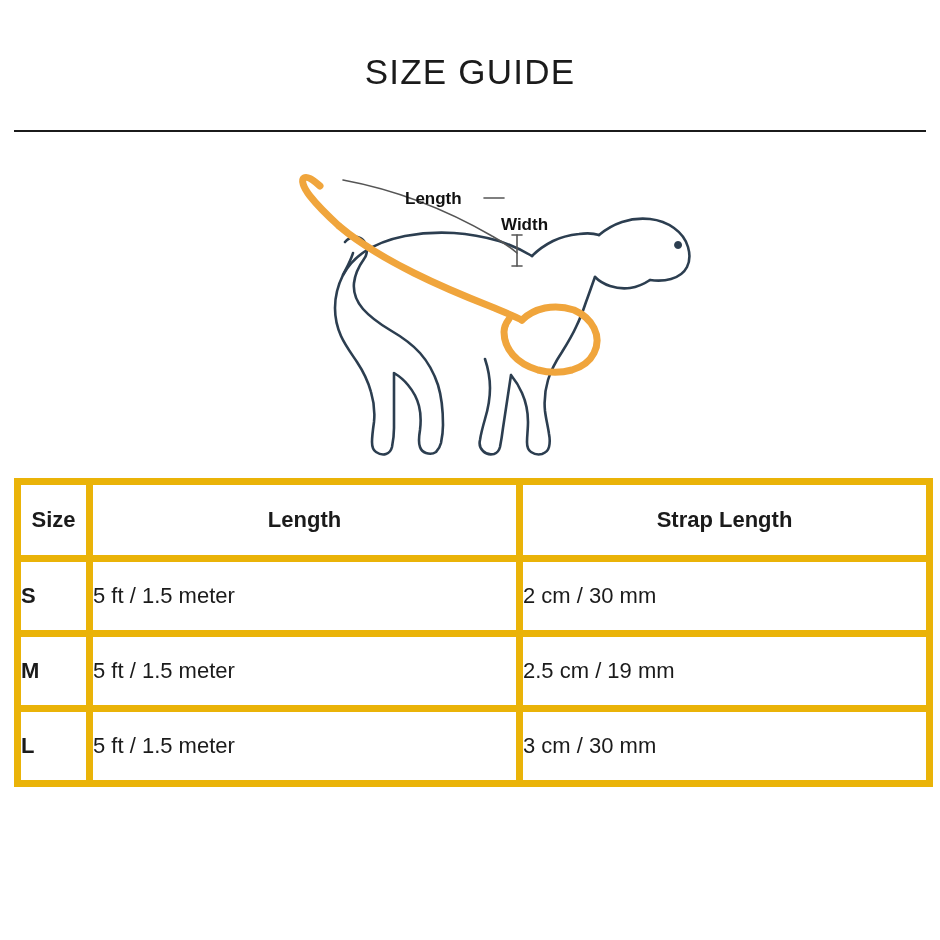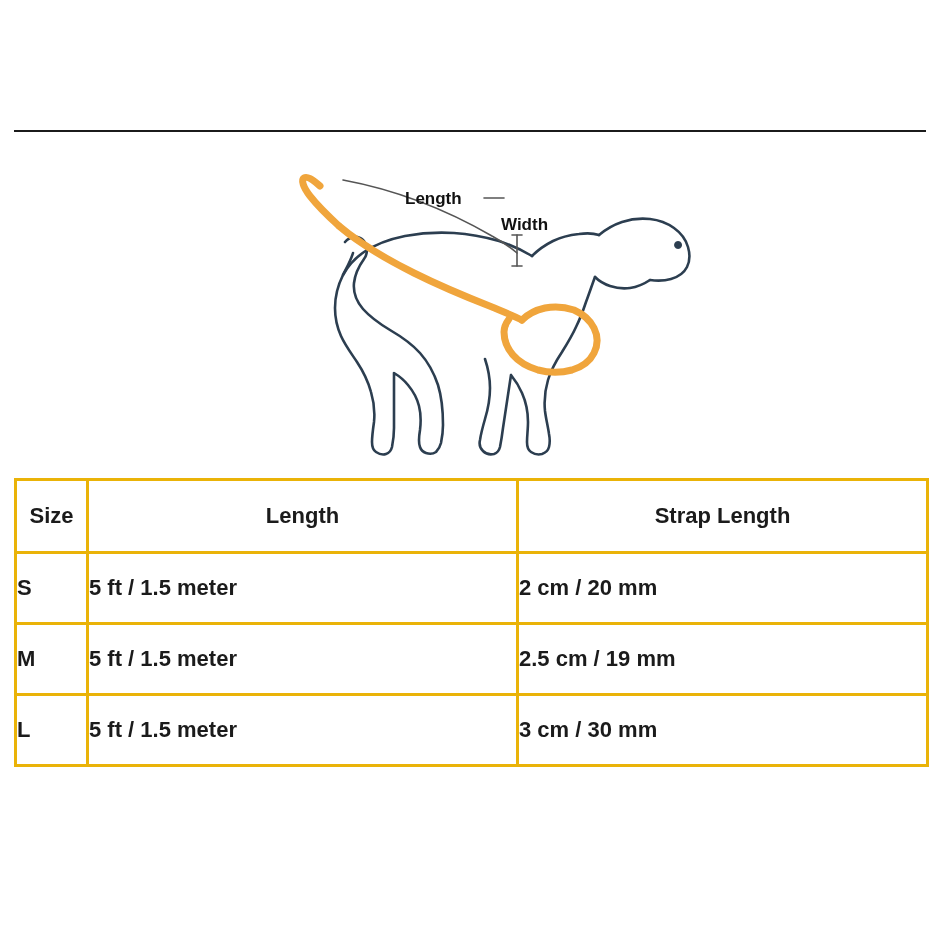--- a/index.html
+++ b/index.html
@@ -58,47 +58,48 @@
   table.size-table {
     position: absolute;
     top: 478px;
     left: 14px;
     width: 912px;
     border-collapse: collapse;
     table-layout: fixed;
   }
   table.size-table th,
   table.size-table td {
-    border: 3px solid #eab308;
+    border: 7px solid #eab308;
     color: #1b1b1b;
   }
   table.size-table th {
     font-size: 22px;
     font-weight: bold;
     height: 70px;
     padding: 0;
   }
   table.size-table td {
     font-size: 22px;
-    font-weight: bold;
+    font-weight: normal;
     height: 68px;
     padding: 0;
   }
   table.size-table td.size-cell {
     font-weight: bold;
   }
   col.col-size { width: 72px; }
   col.col-length { width: 430px; }
   col.col-width { width: 410px; }
 </style>
 </head>
 <body>
 
 <div class="page">
 
+  <div class="title">SIZE GUIDE</div>
   <div class="title-rule"></div>
 
   <div class="illustration">
     <svg width="912" height="330" viewBox="0 0 912 330" xmlns="http://www.w3.org/2000/svg">
 
       <g fill="none" stroke="#2C3E50" stroke-width="2.6" stroke-linecap="round" stroke-linejoin="round">
         <path d="M331,102
                  C336,96 344,95 349,100
                  C354,105 354,114 350,119
                  C345,126 341,134 340,143
@@ -218,21 +219,21 @@
       <tr>
         <th>Size</th>
         <th>Length</th>
         <th>Strap Length</th>
       </tr>
     </thead>
     <tbody>
       <tr>
         <td class="size-cell">S</td>
         <td>5 ft / 1.5 meter</td>
-        <td>2 cm / 20 mm</td>
+        <td>2 cm / 30 mm</td>
       </tr>
       <tr>
         <td class="size-cell">M</td>
         <td>5 ft / 1.5 meter</td>
         <td>2.5 cm / 19 mm</td>
       </tr>
       <tr>
         <td class="size-cell">L</td>
         <td>5 ft / 1.5 meter</td>
         <td>3 cm / 30 mm</td>

